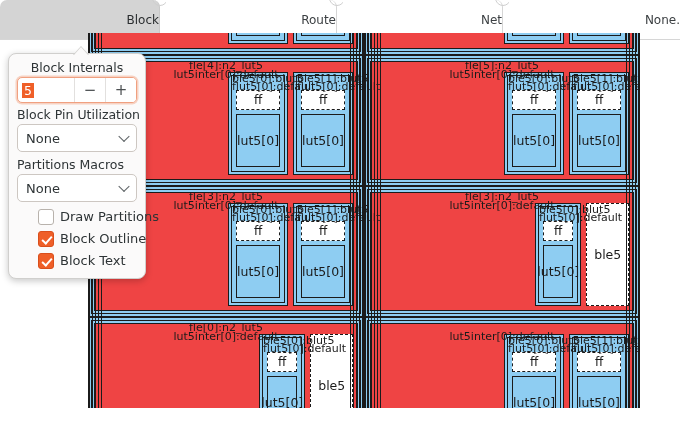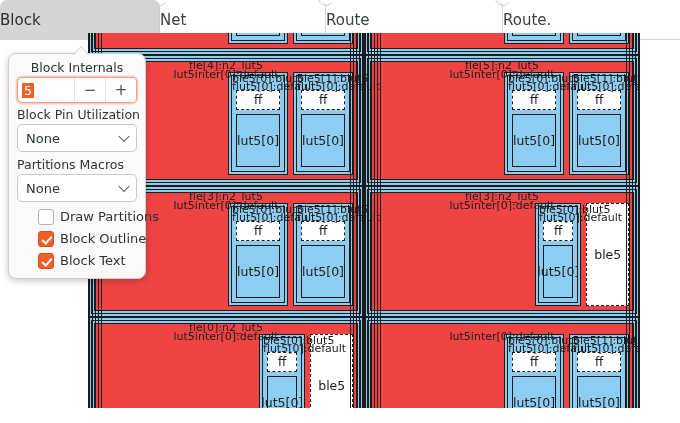--- a/index.html
+++ b/index.html
@@ -11,23 +11,23 @@
   }
   #root { position: relative; width: 680px; height: 423px; background: #ffffff; }
 
   
   .tabbar {
     position: absolute; left: 0; top: 0; width: 680px; height: 40px;
     display: flex; background: #ffffff;
   }
   .tab {
     position: relative;
-    display: flex; align-items: center; justify-content: flex-start;
+    display: flex; align-items: center; justify-content: flex-end;
     height: 40px;
-    font-size: 15px; color: #3b3f42;
+    font-size: 12px; color: #3b3f42;
     background: #ffffff;
     border-right: 1px solid #d6d6d6;
     border-bottom: 1px solid #d6d6d6;
     border-top-left-radius: 7px; border-top-right-radius: 7px;
     cursor: default;
   }
   .tab.active { background: #d4d4d4; color: #2b2e30; border-right-color: #c9c9c9; }
   .tab-notch {
     position: absolute; top: 0; right: -7px; width: 14px; height: 9px;
     overflow: hidden; z-index: 4; pointer-events: none;
@@ -218,30 +218,30 @@
 </head>
 <body>
 
 <div id="root">
 
   <div class="tabbar">
     <div class="tab active" style="flex:0 0 160px">
       <span>Block</span>
       <span class="tab-notch"></span>
     </div>
+    <div class="tab" style="flex:0 0 177px">
+      <span>Route</span>
+      <span class="tab-notch"></span>
+    </div>
     <div class="tab" style="flex:0 0 166px">
       <span>Net</span>
       <span class="tab-notch"></span>
     </div>
-    <div class="tab" style="flex:0 0 177px">
-      <span>Route</span>
-      <span class="tab-notch"></span>
-    </div>
     <div class="tab" style="flex:1 1 auto; border-right:none">
-      <span>Route.</span>
+      <span>None.</span>
     </div>
   </div>
 
   <div class="canvas">
     <div class="canvas-pad">
       <div class="hatch" style="left:-2px;"></div>
       <div class="hatch" style="left:262px;"></div>
       <div class="hatch" style="left:277px;"></div>
       <div class="hatch" style="left:538px;"></div>
 

